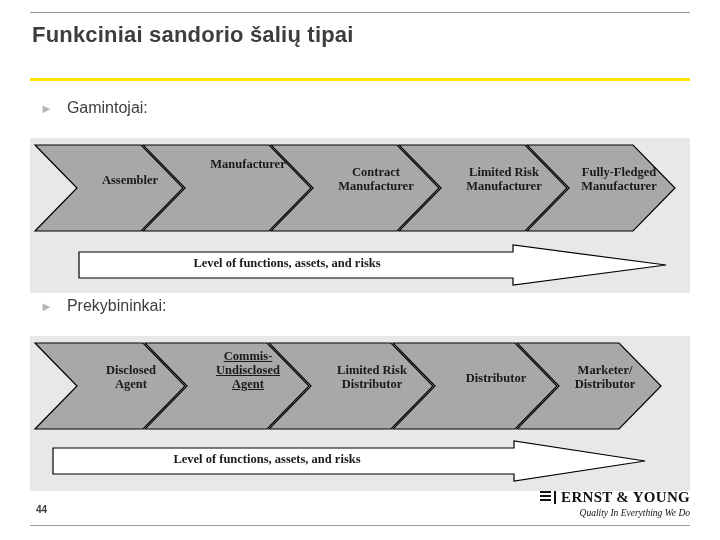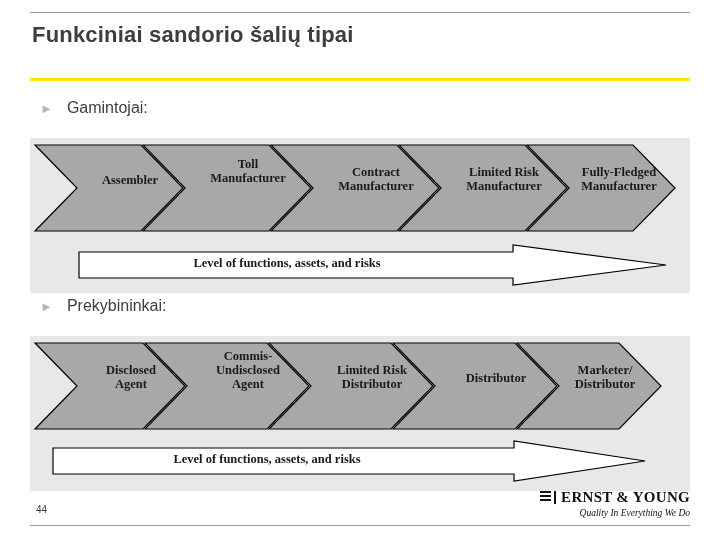--- a/index.html
+++ b/index.html
@@ -113,21 +113,21 @@
     font-size: 12.5px;
     color: #1a1a1a;
   }
 
   
   .page-number {
     position: absolute;
     left: 36px;
     bottom: 25px;
     font-size: 10px;
-    font-weight: normal;
+    font-weight: bold;
     color: #3d3d3d;
     margin-top: 20px;
   }
   .footer-rule {
     position: absolute;
     left: 30px;
     bottom: 14px;
     width: 660px;
     height: 1px;
     background: #9a9a9a;
@@ -211,21 +211,20 @@
         <path d="M110,2 L236,2 L278,45 L236,88 L110,88 L152,45 Z"></path>
         <path d="M238,2 L364,2 L406,45 L364,88 L238,88 L280,45 Z"></path>
         <path d="M366,2 L492,2 L534,45 L492,88 L366,88 L408,45 Z"></path>
         <path d="M494,2 L600,2 L642,45 L600,88 L494,88 L536,45 Z"></path>
       </g>
     </svg>
     <div class="chev-label" style="top:30px; left:44px; width:106px;">
       <div>Assembler</div>
     </div>
     <div class="chev-label" style="top:14px; left:152px; width:126px;">
-      <div>Toll</div>
       <div>Manufacturer</div>
     </div>
     <div class="chev-label" style="top:22px; left:280px; width:126px;">
       <div>Contract</div>
       <div>Manufacturer</div>
     </div>
     <div class="chev-label" style="top:22px; left:408px; width:126px;">
       <div>Limited Risk</div>
       <div>Manufacturer</div>
     </div>
@@ -256,21 +255,21 @@
         <path d="M112,2 L234,2 L276,45 L234,88 L112,88 L154,45 Z"></path>
         <path d="M236,2 L358,2 L400,45 L358,88 L236,88 L278,45 Z"></path>
         <path d="M360,2 L482,2 L524,45 L482,88 L360,88 L402,45 Z"></path>
         <path d="M484,2 L586,2 L628,45 L586,88 L484,88 L526,45 Z"></path>
       </g>
     </svg>
     <div class="chev-label" style="top:22px; left:44px; width:108px;">
       <div>Disclosed</div>
       <div>Agent</div>
     </div>
-    <div class="chev-label" style="top:8px; left:154px; width:122px;">
+    <div class="chev-label" style="top:8px; left:154px; width:122px;text-decoration:underline;">
       <div>Commis-</div>
       <div>Undisclosed</div>
       <div>Agent</div>
     </div>
     <div class="chev-label" style="top:22px; left:278px; width:122px;">
       <div>Limited Risk</div>
       <div>Distributor</div>
     </div>
     <div class="chev-label" style="top:30px; left:402px; width:122px;">
       <div>Distributor</div>

